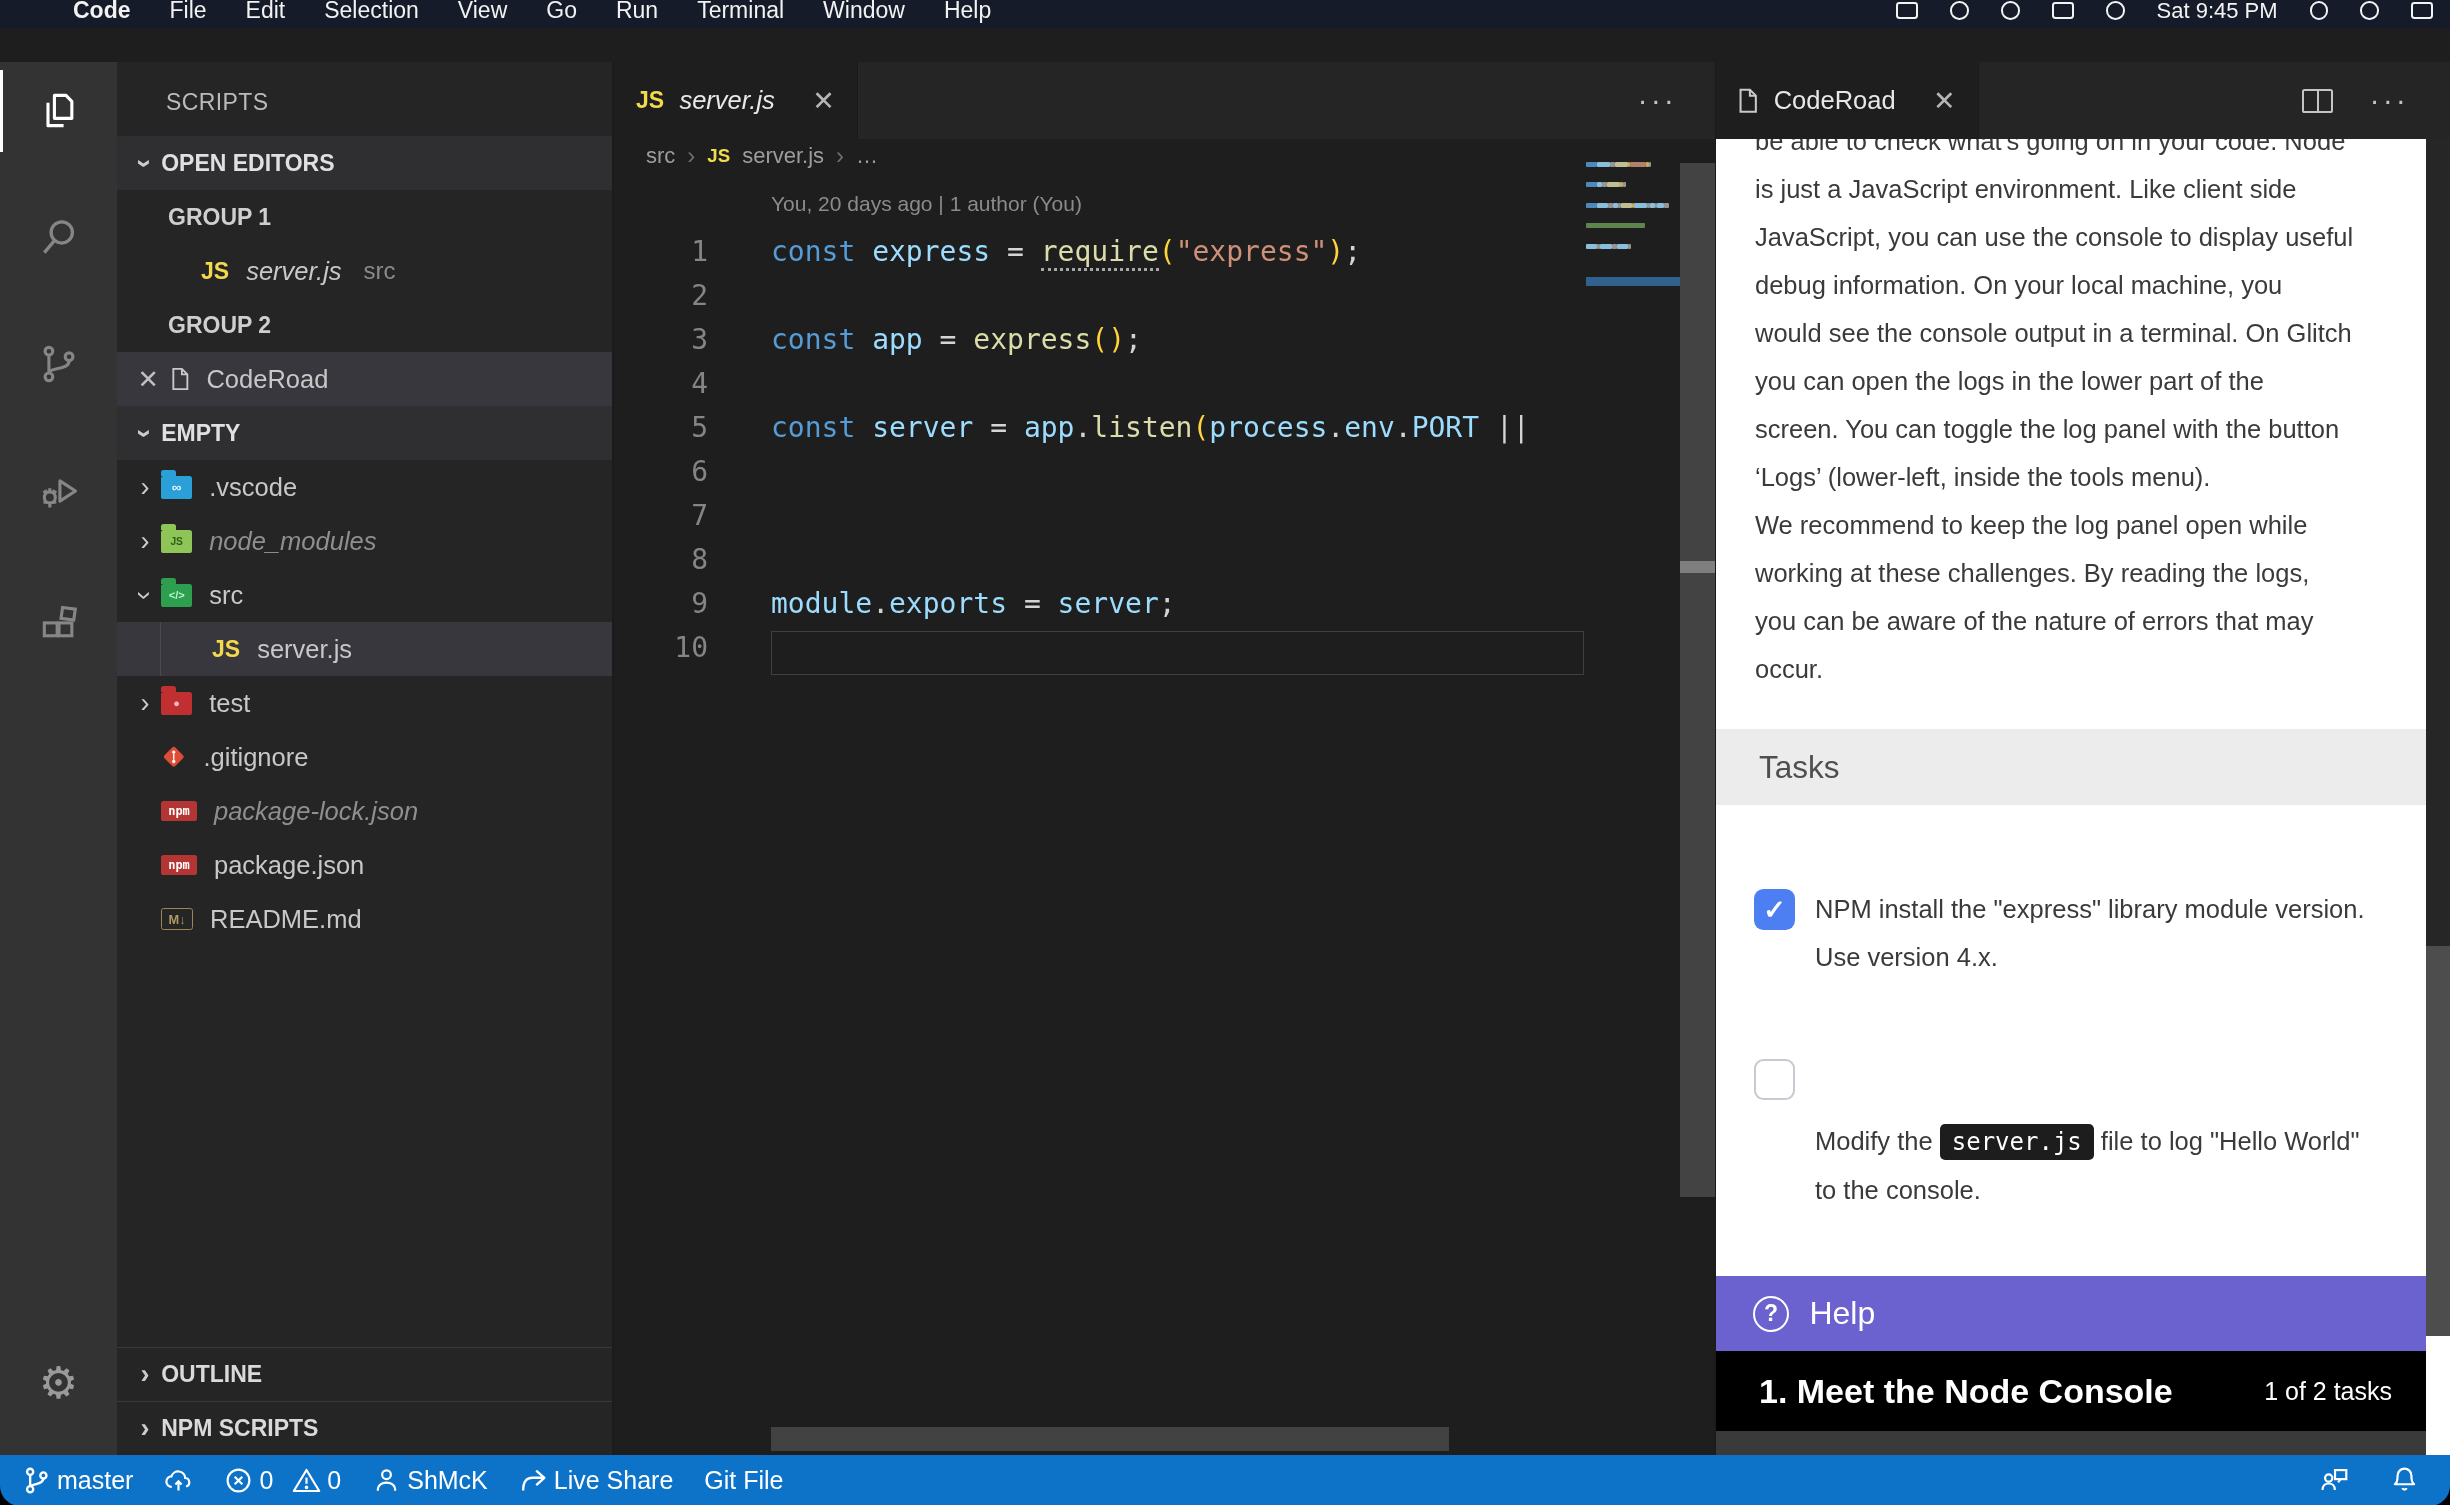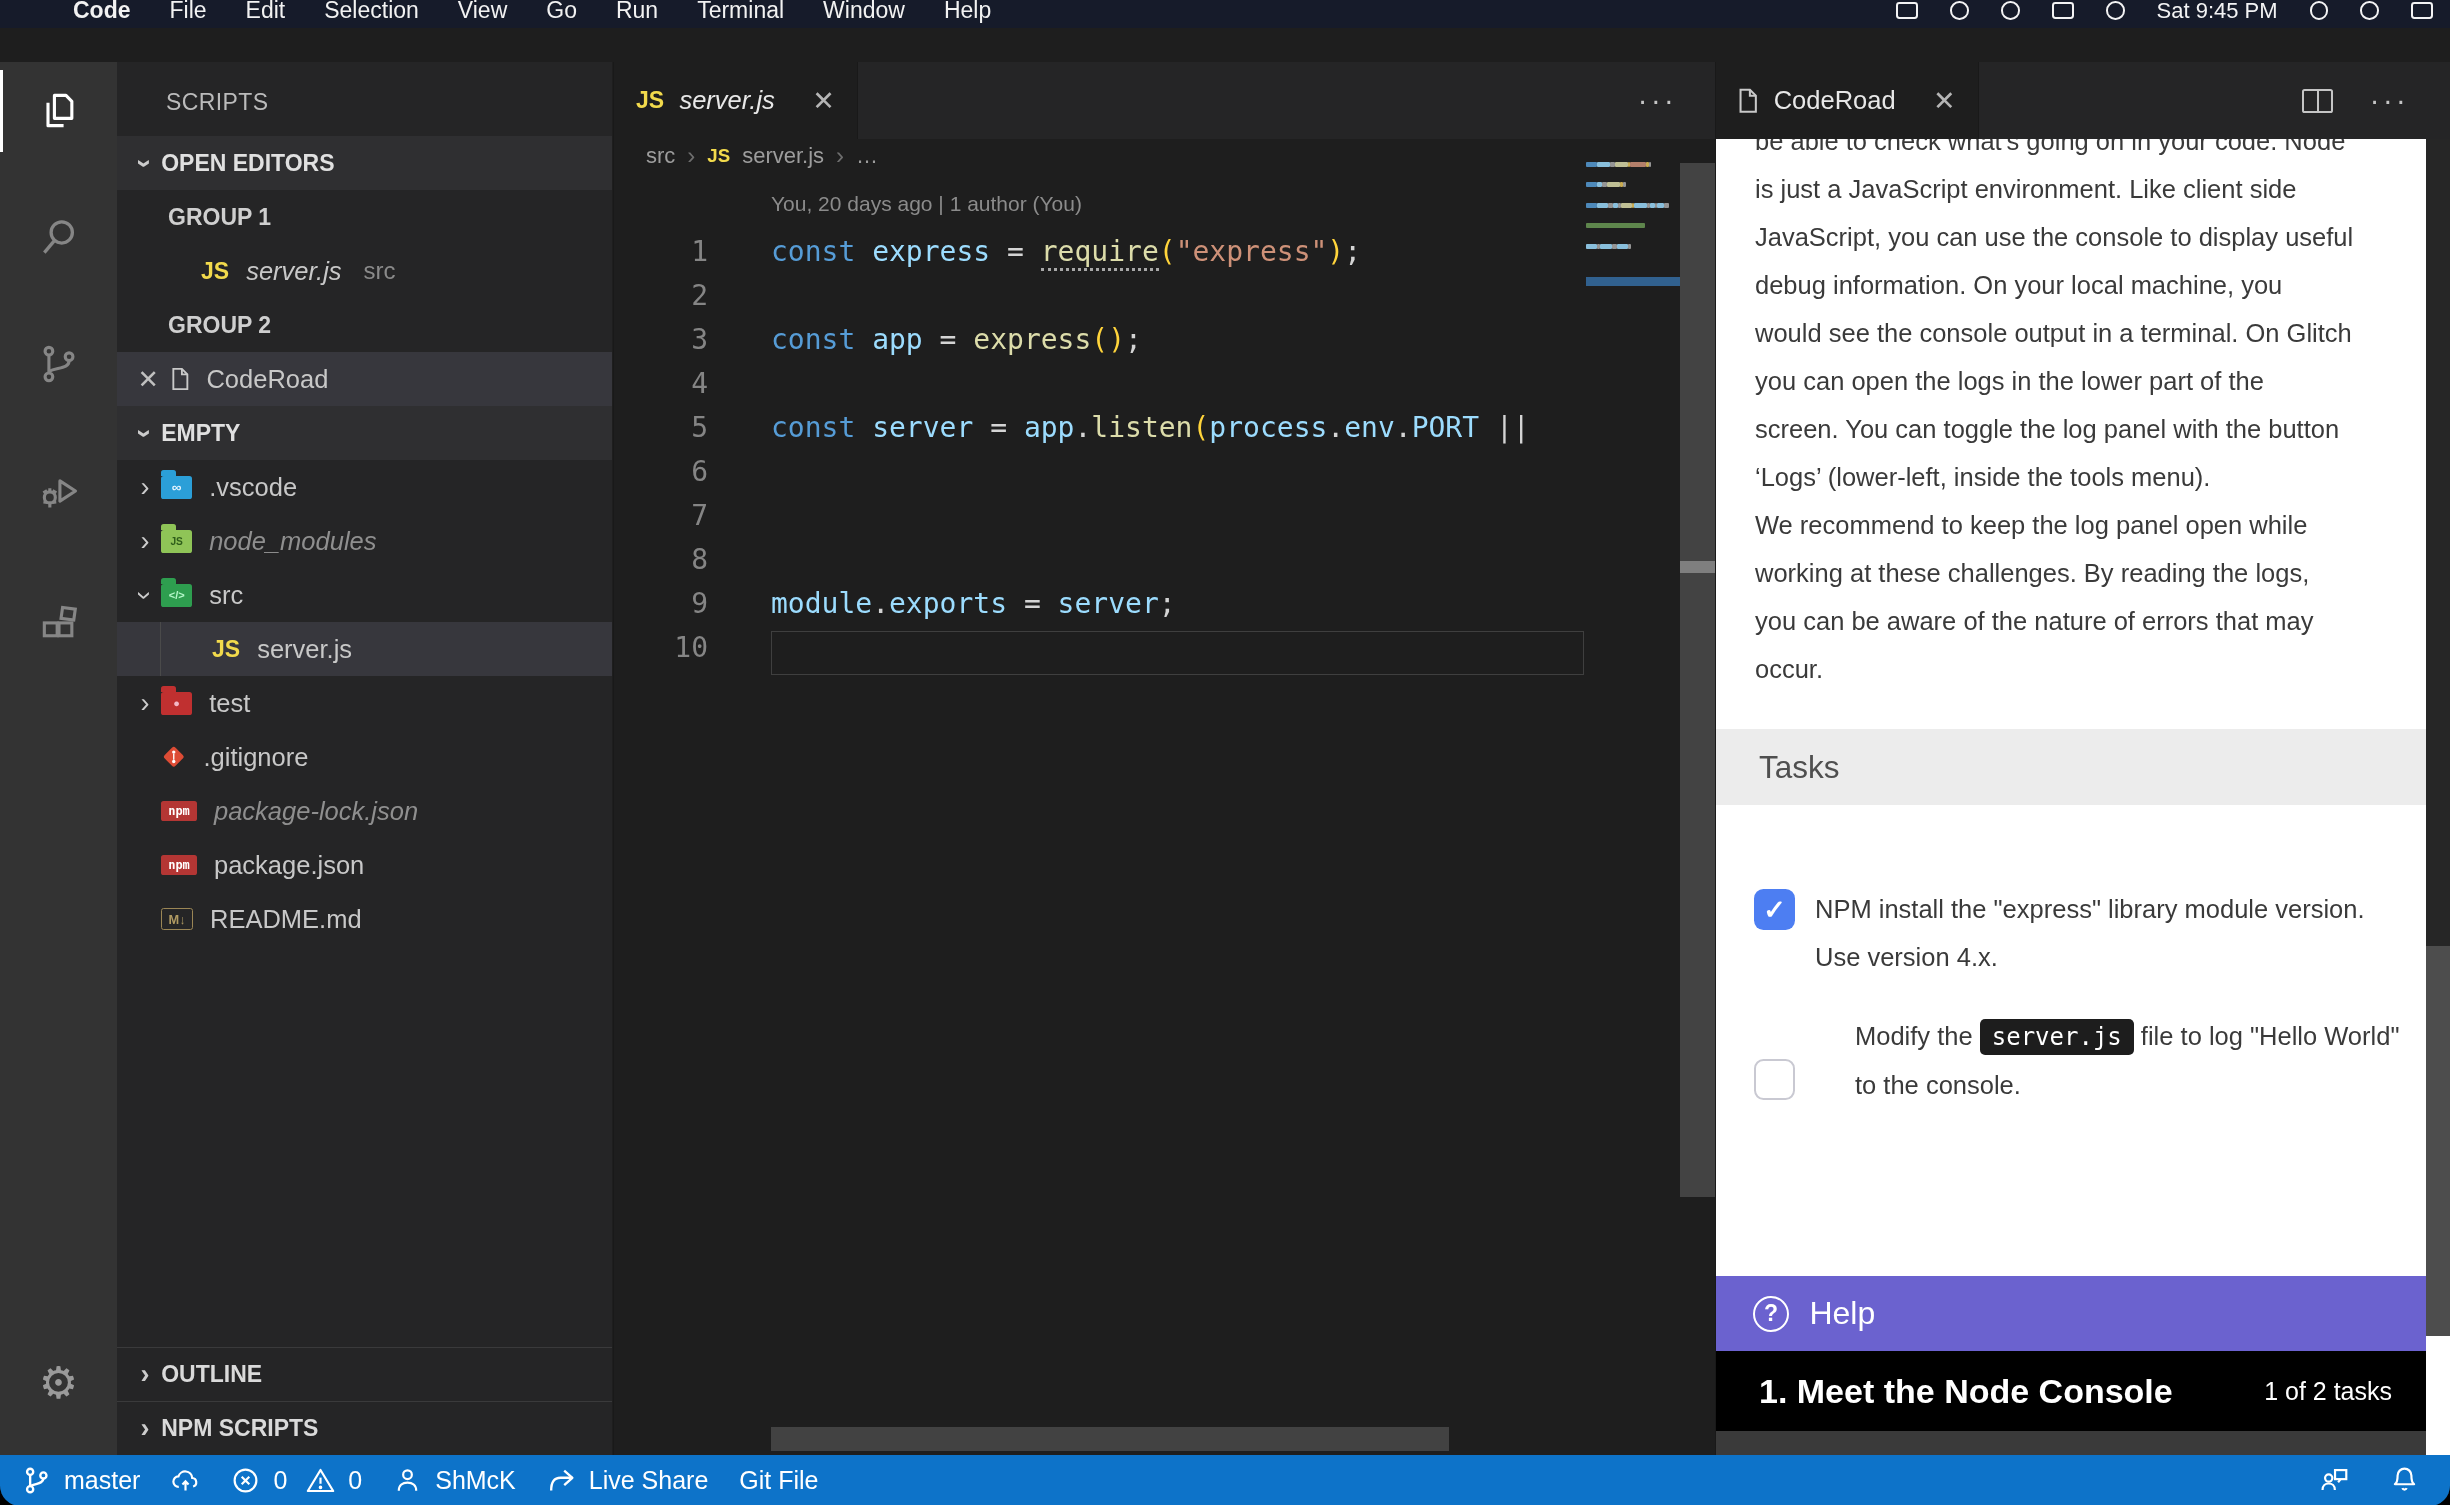--- a/index.html
+++ b/index.html
@@ -101,21 +101,21 @@
   .q-ico{width:36px;height:36px;border:2.6px solid #fff;border-radius:50%;display:flex;align-items:center;justify-content:center;font-size:23px;font-weight:bold;}
   .help-label{font-size:32px;}
   .level-bar{position:absolute;left:0;right:0;top:1212px;height:80px;background:#000;color:#fff;display:flex;align-items:center;padding:0 34px 0 43px;}
   .level-title{font-size:34px;font-weight:600;}
   .level-progress{margin-left:auto;font-size:25px;}
   .wv-graystrip{position:absolute;left:0;right:0;top:1292px;height:24px;background:#3a3a3a;}
   
   .statusbar{position:absolute;left:0;top:1455px;width:2450px;height:51px;background:#0d73c9;color:#fff;display:flex;align-items:center;font-size:25px;}
   .sb-left{display:flex;align-items:center;gap:31px;padding-left:22px;}
   .sb-right{margin-left:auto;display:flex;align-items:center;gap:39px;padding-right:29px;}
-  .st-item{display:flex;align-items:center;gap:13px;white-space:nowrap;}
+  .st-item{display:flex;align-items:center;gap:6px;white-space:nowrap;}
   .st-item svg{width:29px;height:29px;display:block;}
   .tight{margin-left:-12px;}
 </style>
 </head>
 <body>
 
 <div class="screen">
 
   <div class="menubar">
     <div class="menubar-inner" id="menubar-items">
@@ -418,21 +418,21 @@
         <div class="tasks-header">
           <span>Tasks</span>
         </div>
         <div id="tasks">
             <div class="task">
               <span class="cb checked" style="top: 750px;">✓</span>
               <div class="ttext" style="top: 746px;">NPM install the "express" library module version. Use version 4.x.</div>
             </div>
             <div class="task">
               <span class="cb empty" style="top: 920px;"></span>
-              <div class="ttext" style="top: 873px; margin-left: 40px;">Modify the <span class="code-chip">server.js</span> file to log "Hello World" to the console.</div>
+              <div class="ttext" style="top: 978px;">Modify the <span class="code-chip">server.js</span> file to log "Hello World" to the console.</div>
             </div>
           </div>
         <div class="help-bar">
           <span class="q-ico">?</span>
           <span class="help-label">Help</span>
         </div>
         <div class="level-bar">
           <span class="level-title">1. Meet the Node Console</span>
           <span class="level-progress">1 of 2 tasks</span>
         </div>

